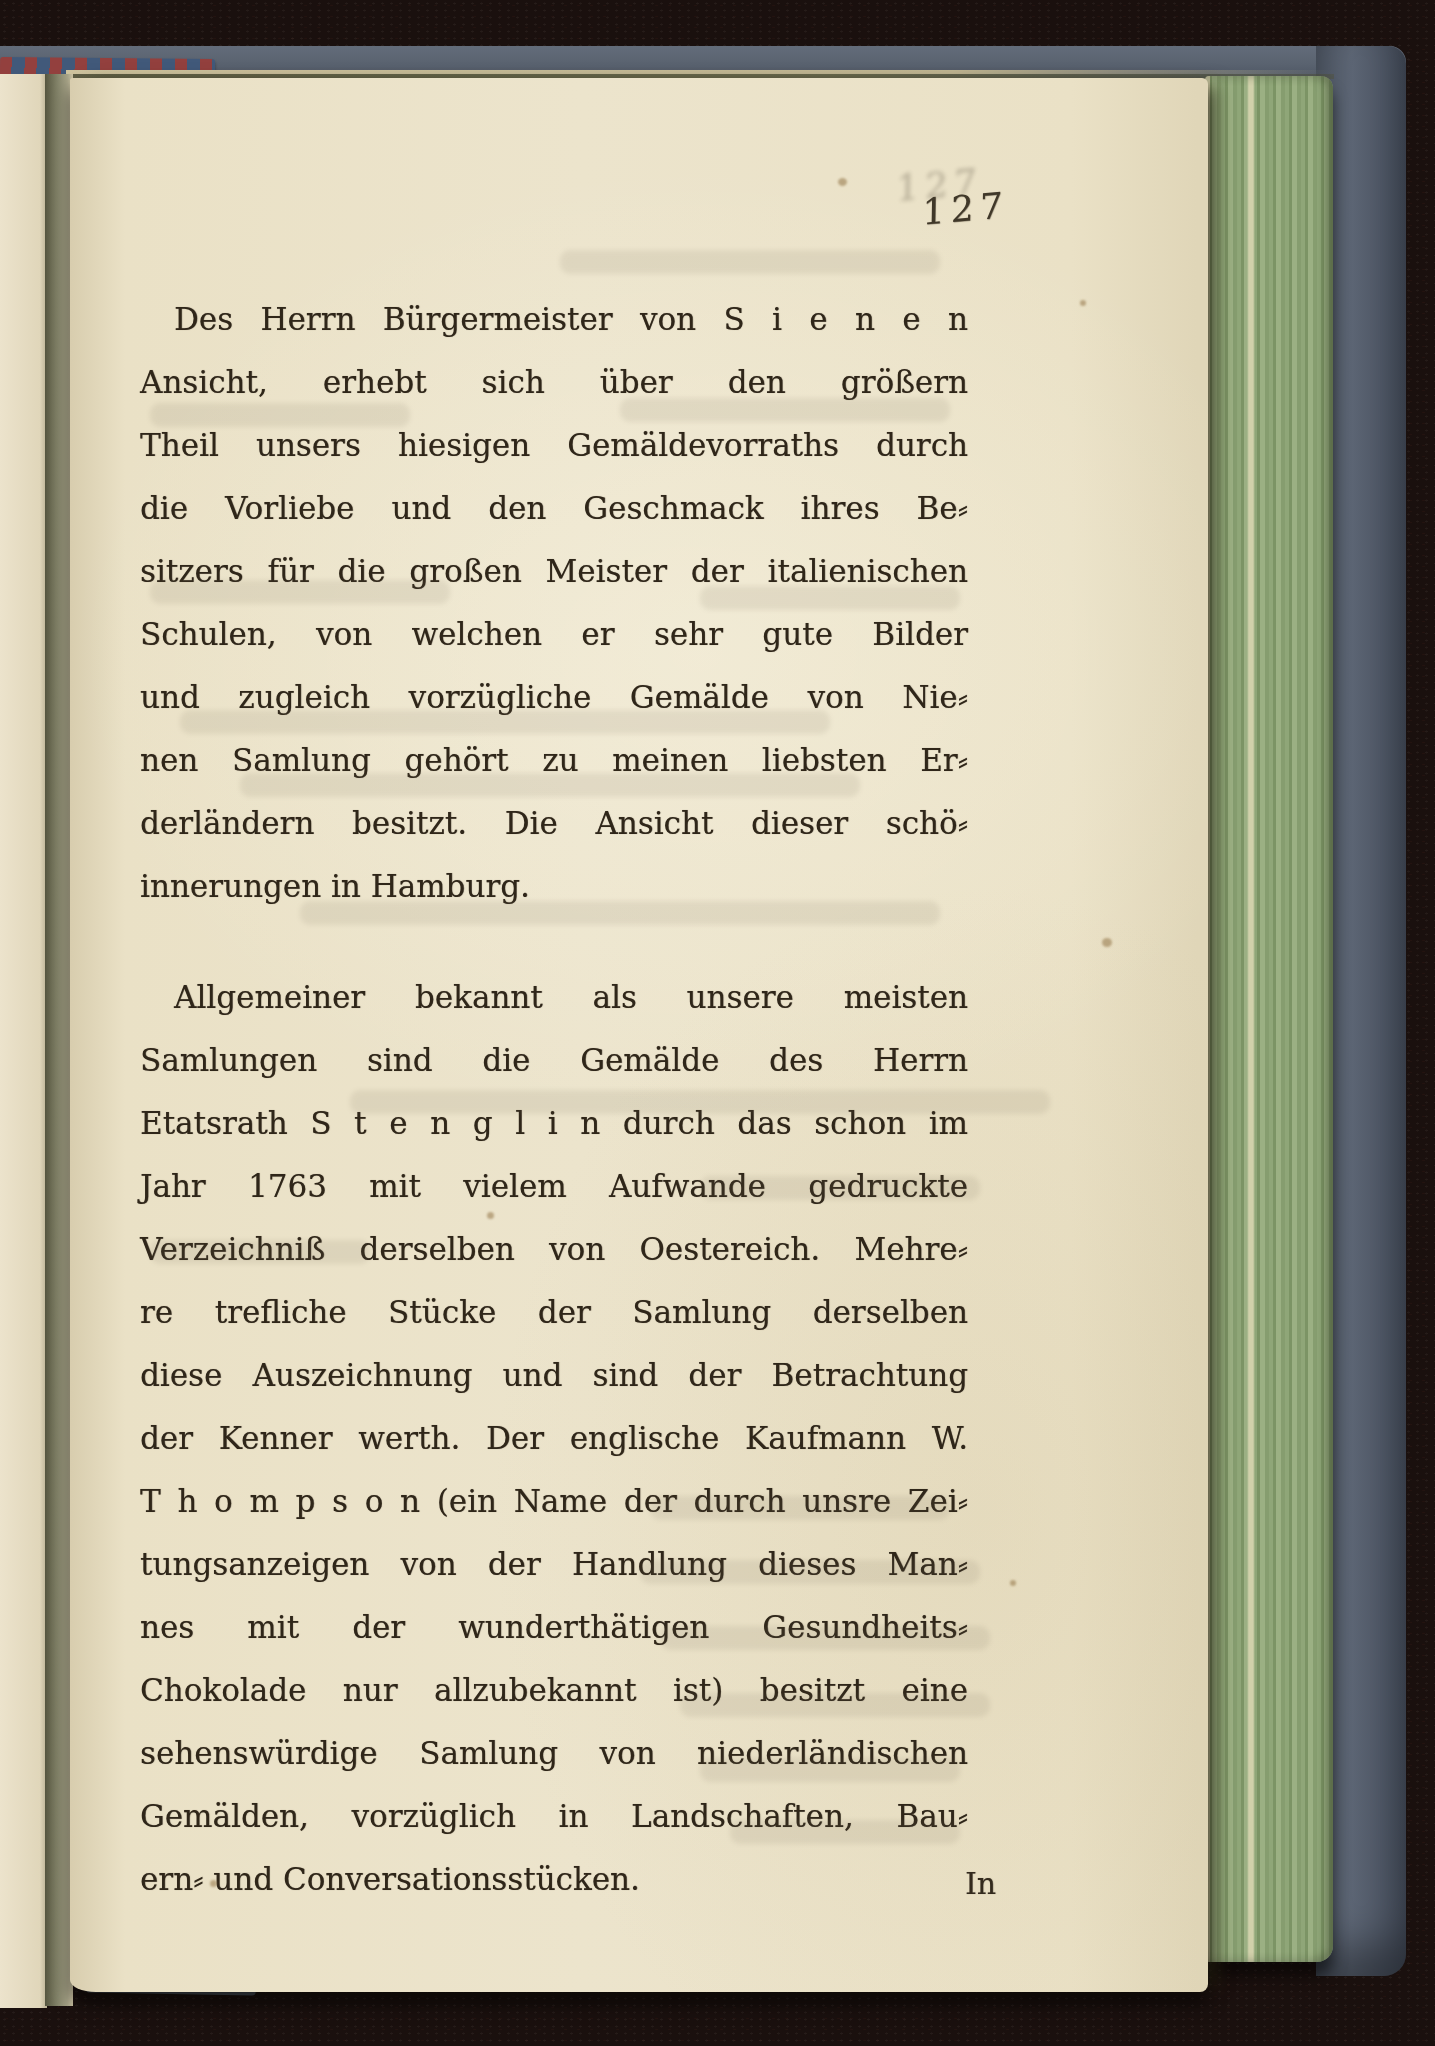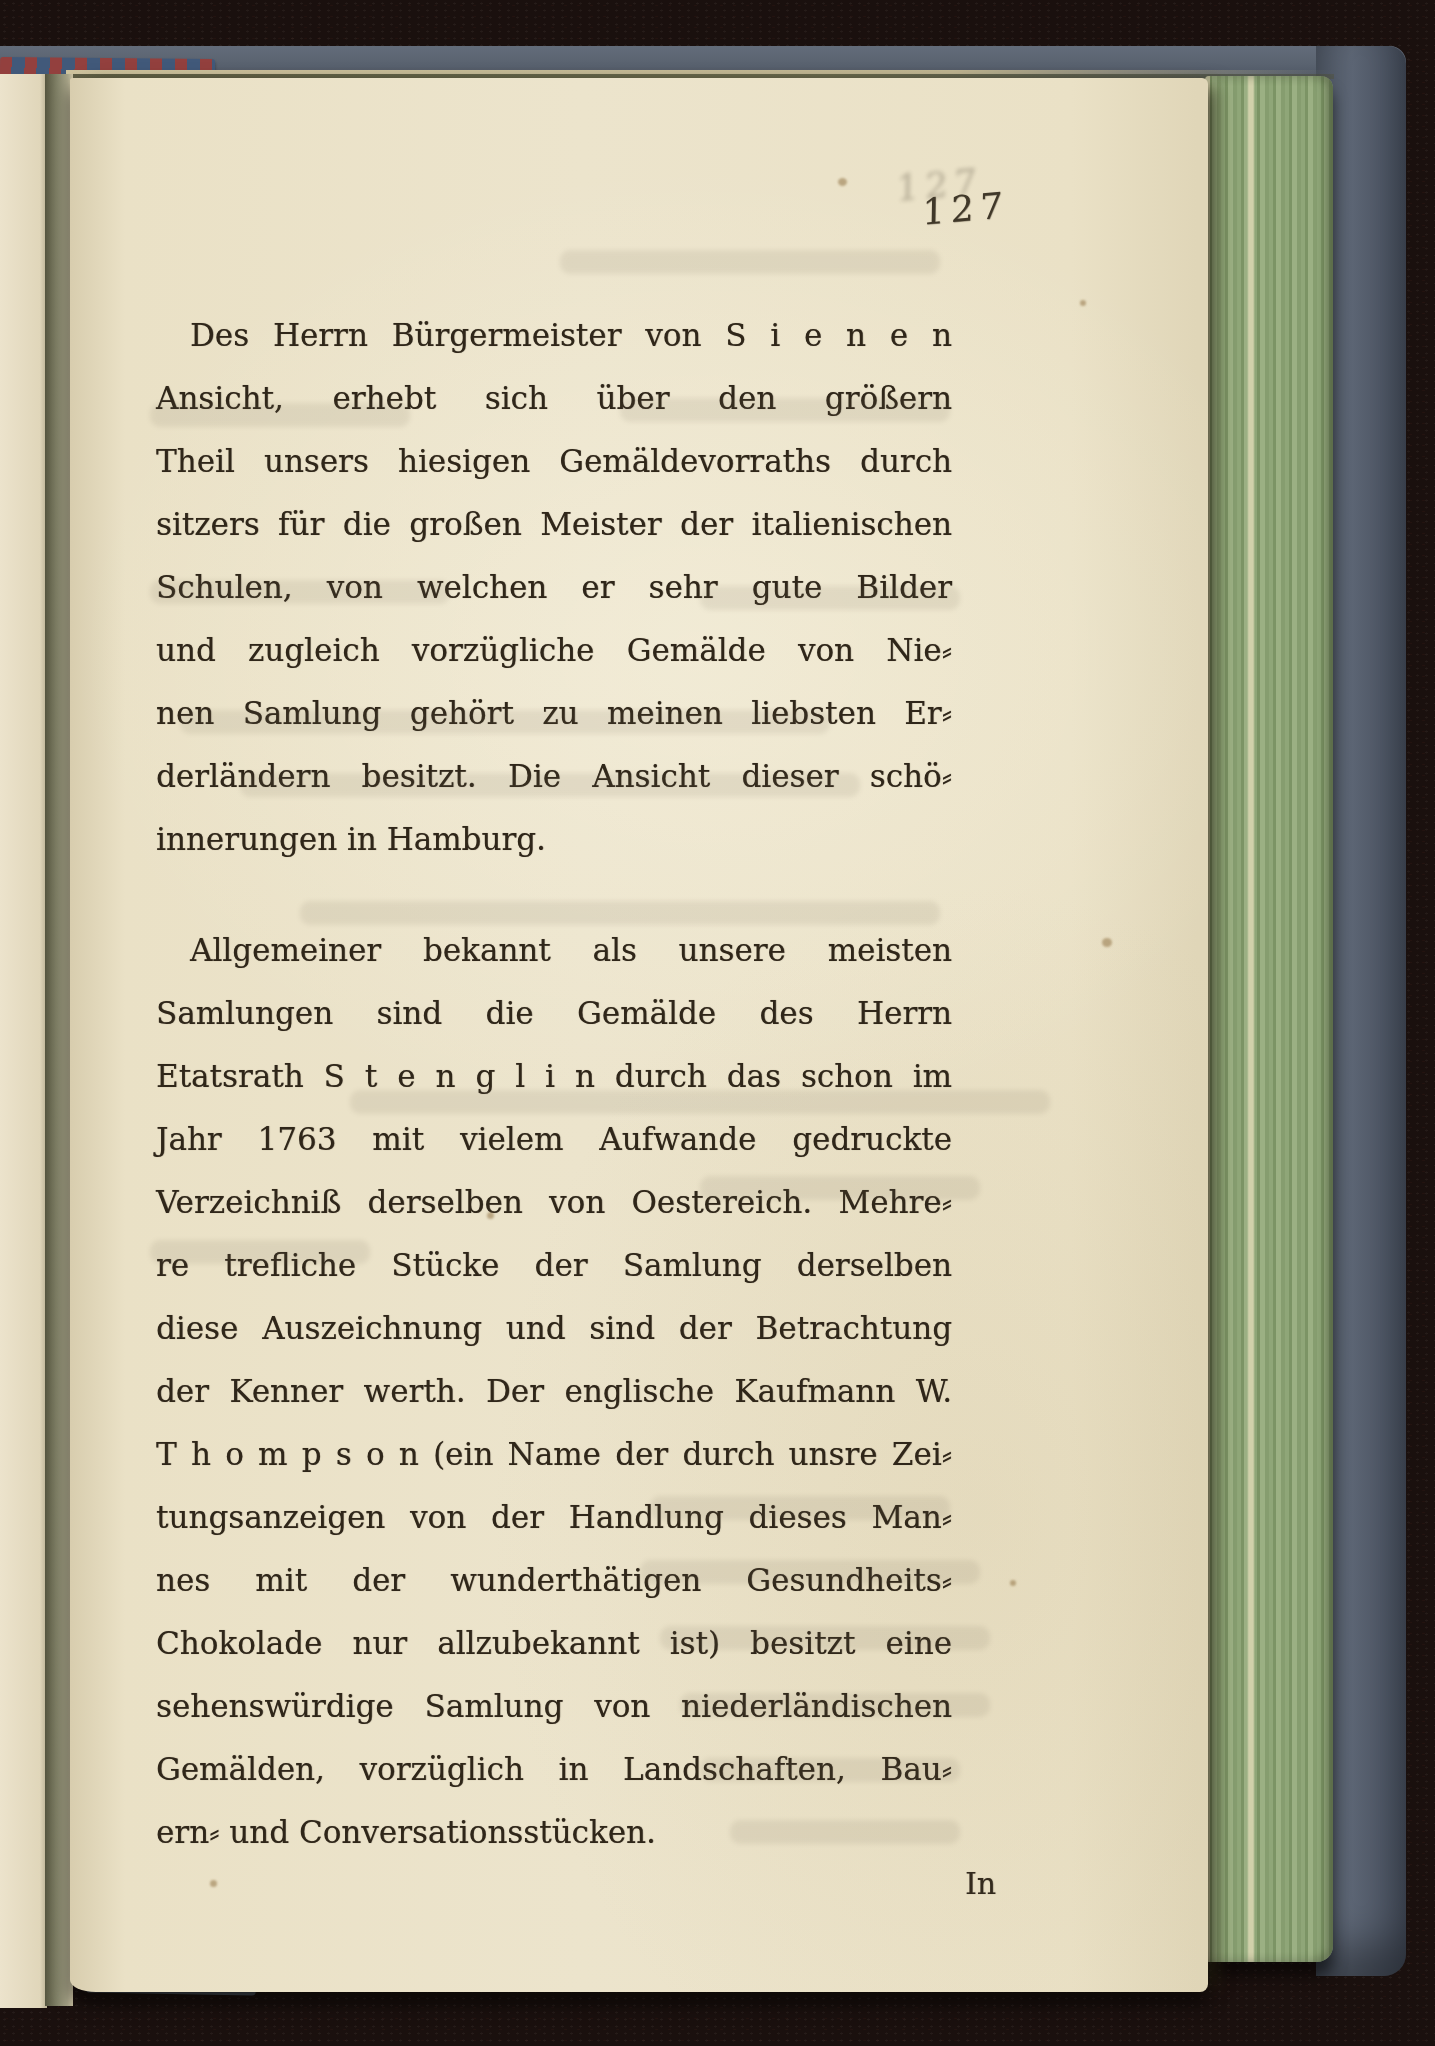--- a/index.html
+++ b/index.html
@@ -47,21 +47,21 @@
       radial-gradient(ellipse 700px 900px at 80% 75%, rgba(205,190,150,.20), transparent 70%),
       linear-gradient(90deg,#d8cdae 0px,#eae1c6 55px,#ece4cc 45%,#eae1c6 88%,#e0d6b8 99%);
     border-radius:2px 6px 8px 26px / 2px 6px 8px 12px;
     box-shadow:0 12px 18px rgba(0,0,0,.55), 14px 0 18px -6px rgba(50,45,20,.55);}
   .page-number{position:absolute;left:852px;top:110px;font-size:36px;letter-spacing:6px;
     color:#403829;transform:rotate(-5deg) skewX(-6deg);
     text-shadow:.5px .4px .8px rgba(50,40,25,.5);}
   .ghost-num{left:826px;top:86px;opacity:.28;filter:blur(2px);}
   .text-block{position:absolute;left:70px;top:210px;width:828px;font-size:31px;line-height:63px;
     color:#2f2619;text-shadow:.4px .3px .7px rgba(47,39,29,.55);}
-  .para{margin:16px;}
+  .para{margin:0;}
   .para + .para{margin-top:48px;}
   .line{text-align:justify;text-align-last:justify;}
   .para .line:first-child{text-indent:34px;}
   .para .line:last-child{text-align-last:left;}
   .catchword{position:absolute;left:895px;top:1788px;font-size:30px;color:#332a1d;
     text-shadow:.4px .3px .7px rgba(47,39,29,.5);}
   
   .ghost{position:absolute;height:24px;background:#6e6450;opacity:.11;filter:blur(2.5px);border-radius:10px;}
   .speck{position:absolute;background:#8a6a3a;opacity:.5;filter:blur(1px);border-radius:50%;}
 </style>
@@ -83,20 +83,21 @@
   <main class="page">
 
     <div class="page-number ghost-num">127</div>
     <div class="page-number">127</div>
 
     <div class="text-block">
       <section class="para">
         <div class="line">Des Herrn Bürgermeister von S i e n e n</div>
           <div class="line">Ansicht, erhebt sich über den größern</div>
           <div class="line">Theil unsers hiesigen Gemäldevorraths durch</div>
+          <div class="line">die Vorliebe und den Geschmack ihres Be⸗</div>
           <div class="line">sitzers für die großen Meister der italienischen</div>
           <div class="line">Schulen, von welchen er sehr gute Bilder</div>
           <div class="line">und zugleich vorzügliche Gemälde von Nie⸗</div>
           <div class="line">nen Samlung gehört zu meinen liebsten Er⸗</div>
           <div class="line">derländern besitzt. Die Ansicht dieser schö⸗</div>
           <div class="line">innerungen in Hamburg.</div>
       </section>
       <section class="para">
         <div class="line">Allgemeiner bekannt als unsere meisten</div>
           <div class="line">Samlungen sind die Gemälde des Herrn</div>

